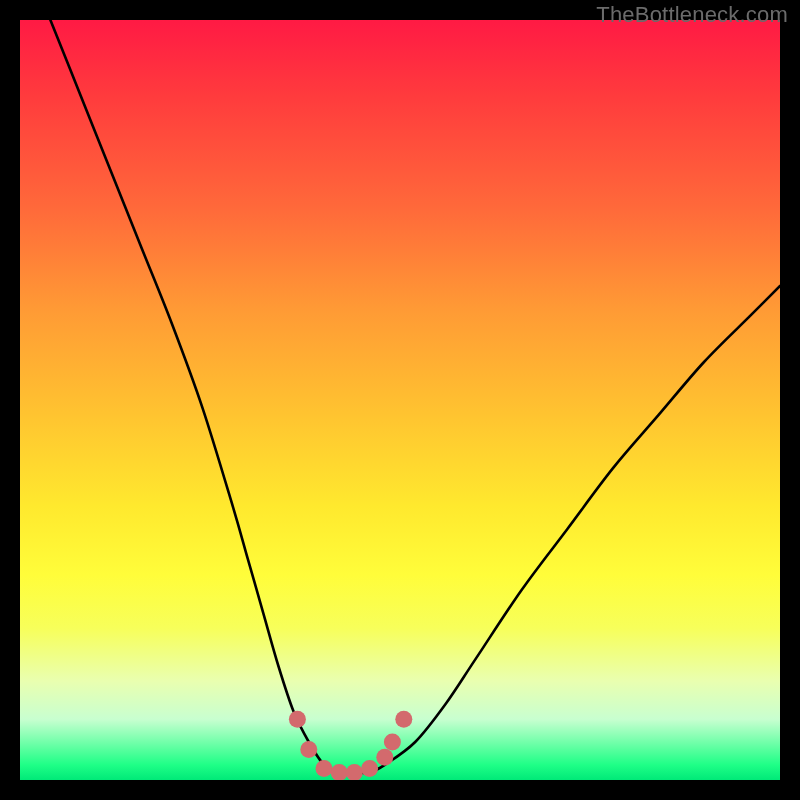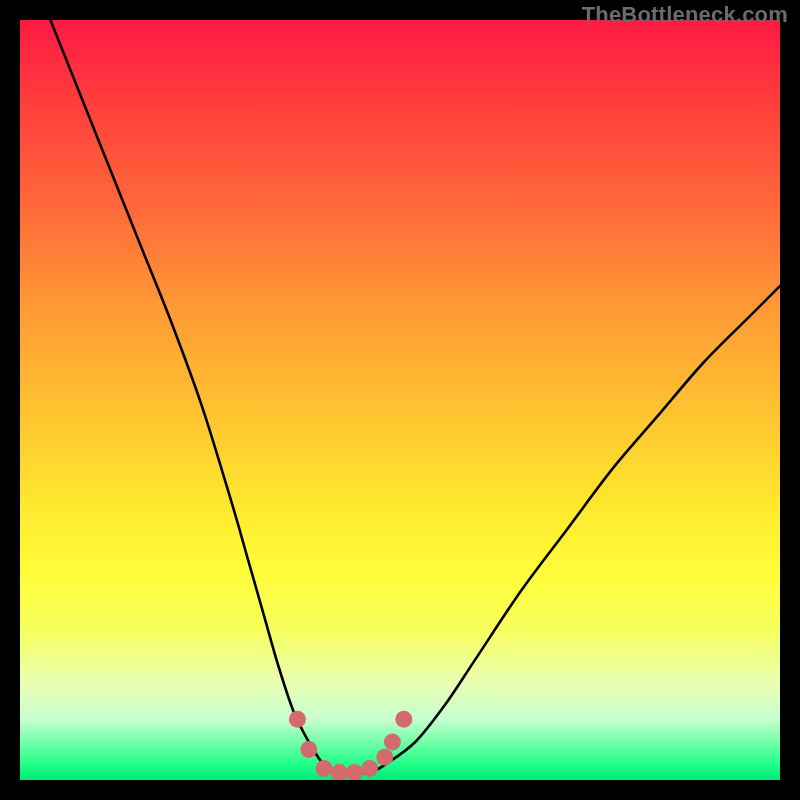--- a/index.html
+++ b/index.html
@@ -45,21 +45,21 @@
     width: 760px;
     height: 760px;
   }
   .watermark {
     position: absolute;
     top: 2px;
     right: 12px;
     color: #6b6b6b;
     font-size: 22px;
     letter-spacing: 0.2px;
-    font-weight: 700;
+    font-weight: 400;
     user-select: none;
   }
 </style>
 </head>
 <body>
 
 <div class="frame">
   <div class="gradient"></div>
   <svg class="plot" viewBox="0 0 760 760">
     <path id="curve-path" fill="none" stroke-width="2.6" stroke-linecap="round" d="M 30.400000000000002 0 C 35.46666666666667 12.666666666666666, 50.66666666666667 50.66666666666667, 60.800000000000004 76 C 70.93333333333334 101.33333333333333, 81.06666666666666 126.66666666666667, 91.2 152 C 101.33333333333334 177.33333333333334, 111.46666666666667 202.66666666666666, 121.60000000000001 228 C 131.73333333333335 253.33333333333334, 141.86666666666667 277.4, 152 304 C 162.13333333333333 330.6, 172.26666666666668 357.20000000000005, 182.4 387.6 C 192.53333333333333 418, 205.20000000000002 461.0666666666667, 212.8 486.40000000000003 C 220.4 511.73333333333335, 222.93333333333334 521.8666666666667, 228 539.6 C 233.06666666666666 557.3333333333334, 238.13333333333335 575.0666666666666, 243.20000000000002 592.8 C 248.26666666666668 610.5333333333333, 253.33333333333337 629.5333333333333, 258.40000000000003 646 C 263.4666666666667 662.4666666666667, 268.5333333333333 678.9333333333334, 273.59999999999997 691.6 C 278.66666666666663 704.2666666666667, 283.73333333333335 713.1333333333333, 288.8 722 C 293.8666666666667 730.8666666666667, 298.93333333333334 739.7333333333333, 304 744.8 C 309.06666666666666 749.8666666666666, 314.1333333333333 751.1333333333333, 319.2 752.4 C 324.26666666666665 753.6666666666666, 329.3333333333333 752.4, 334.4 752.4 C 339.46666666666664 752.4, 344.53333333333336 753.6666666666666, 349.6 752.4 C 354.6666666666667 751.1333333333333, 357.20000000000005 749.8666666666666, 364.8 744.8 C 372.4 739.7333333333333, 385.06666666666666 732.1333333333333, 395.2 722 C 405.3333333333333 711.8666666666667, 415.4666666666667 697.9333333333334, 425.6 684 C 435.73333333333335 670.0666666666666, 443.3333333333333 657.4, 456 638.4 C 468.6666666666667 619.4, 486.40000000000003 591.5333333333333, 501.6 570 C 516.8 548.4666666666667, 531.9999999999999 529.4666666666667, 547.1999999999999 509.2 C 562.4 488.93333333333334, 577.6 467.40000000000003, 592.8000000000001 448.40000000000003 C 608.0000000000001 429.40000000000003, 623.2 412.93333333333334, 638.4 395.2 C 653.5999999999999 377.46666666666664, 668.8 358.4666666666666, 684 341.99999999999994 C 699.2 325.5333333333333, 716.9333333333334 309.0666666666667, 729.6 296.40000000000003 C 742.2666666666667 283.73333333333335, 754.9333333333334 271.06666666666666, 760 266" stroke="#000000"></path>

